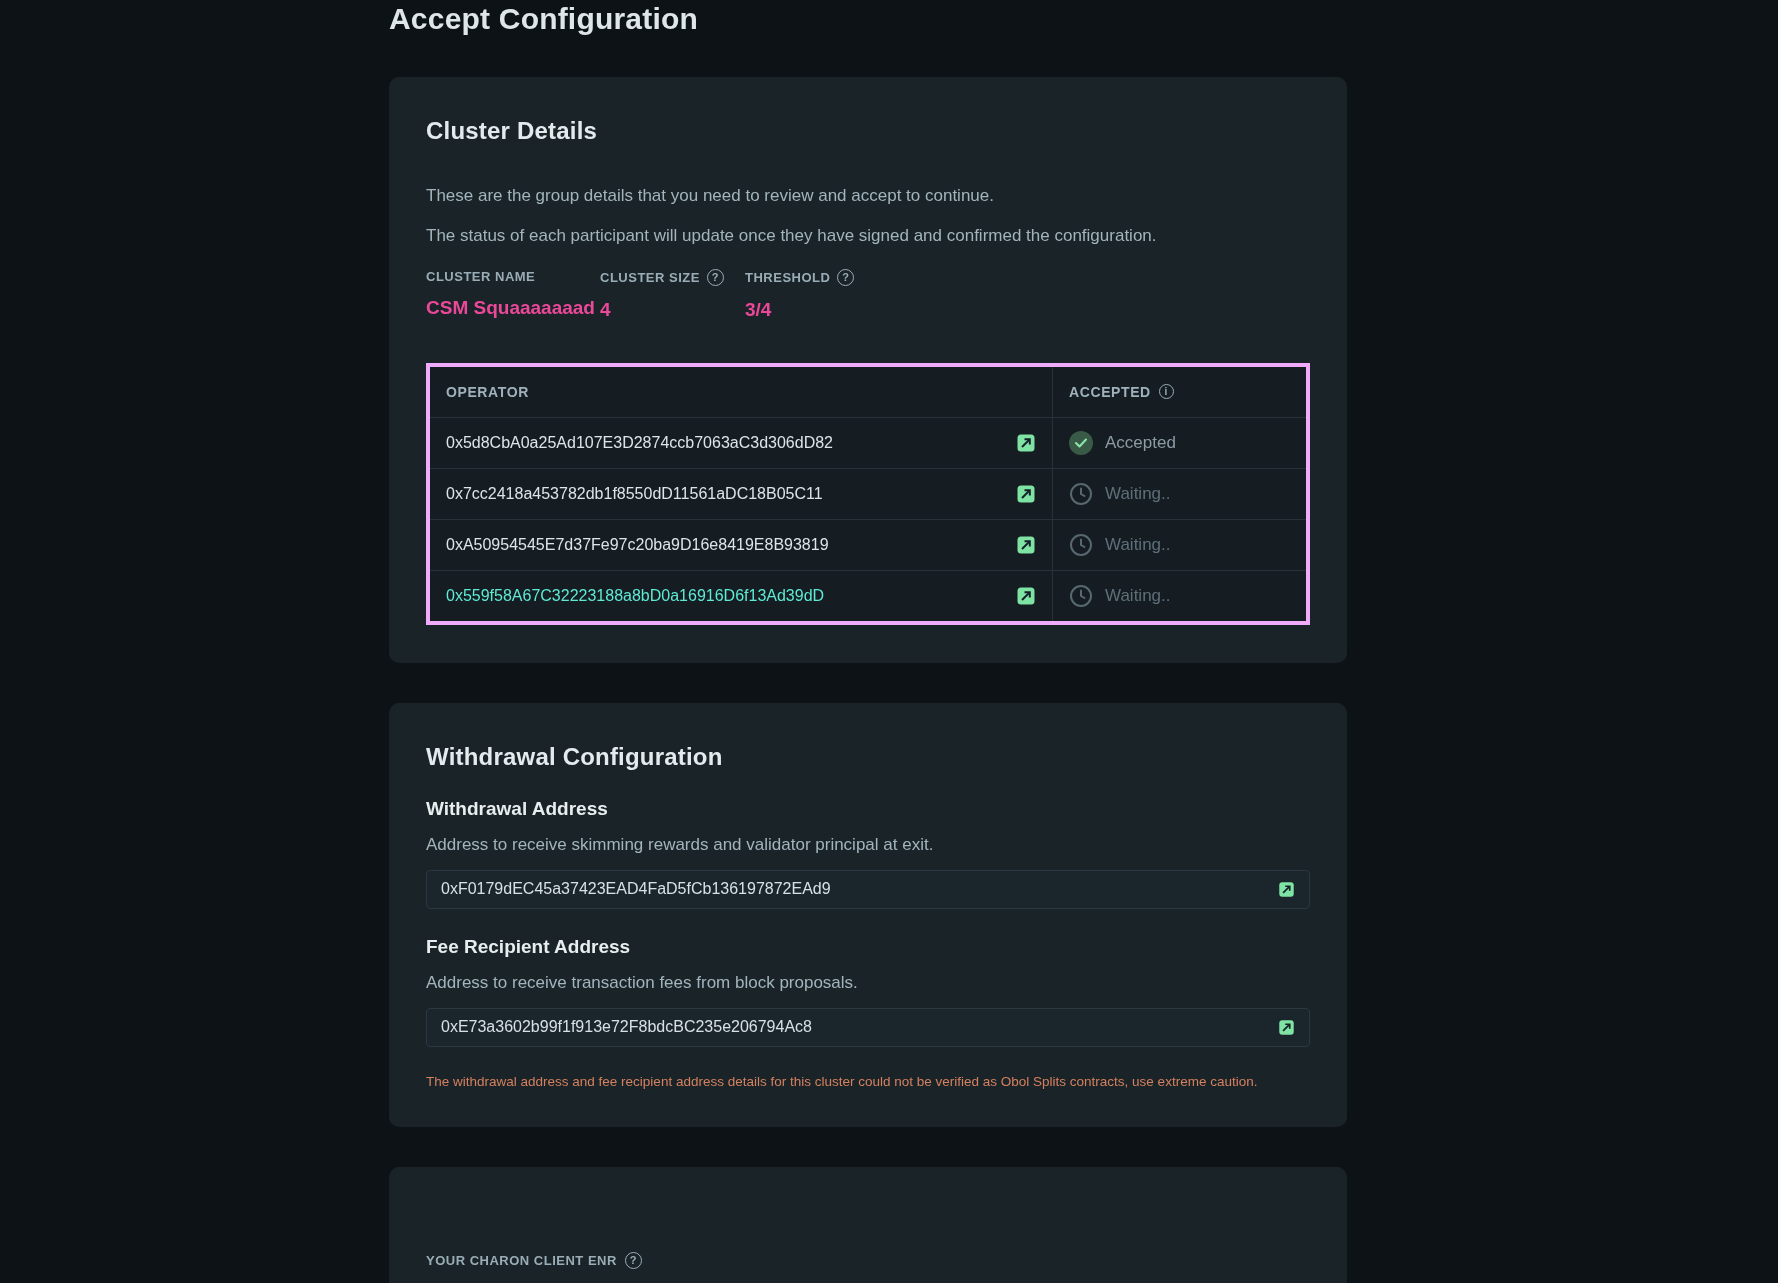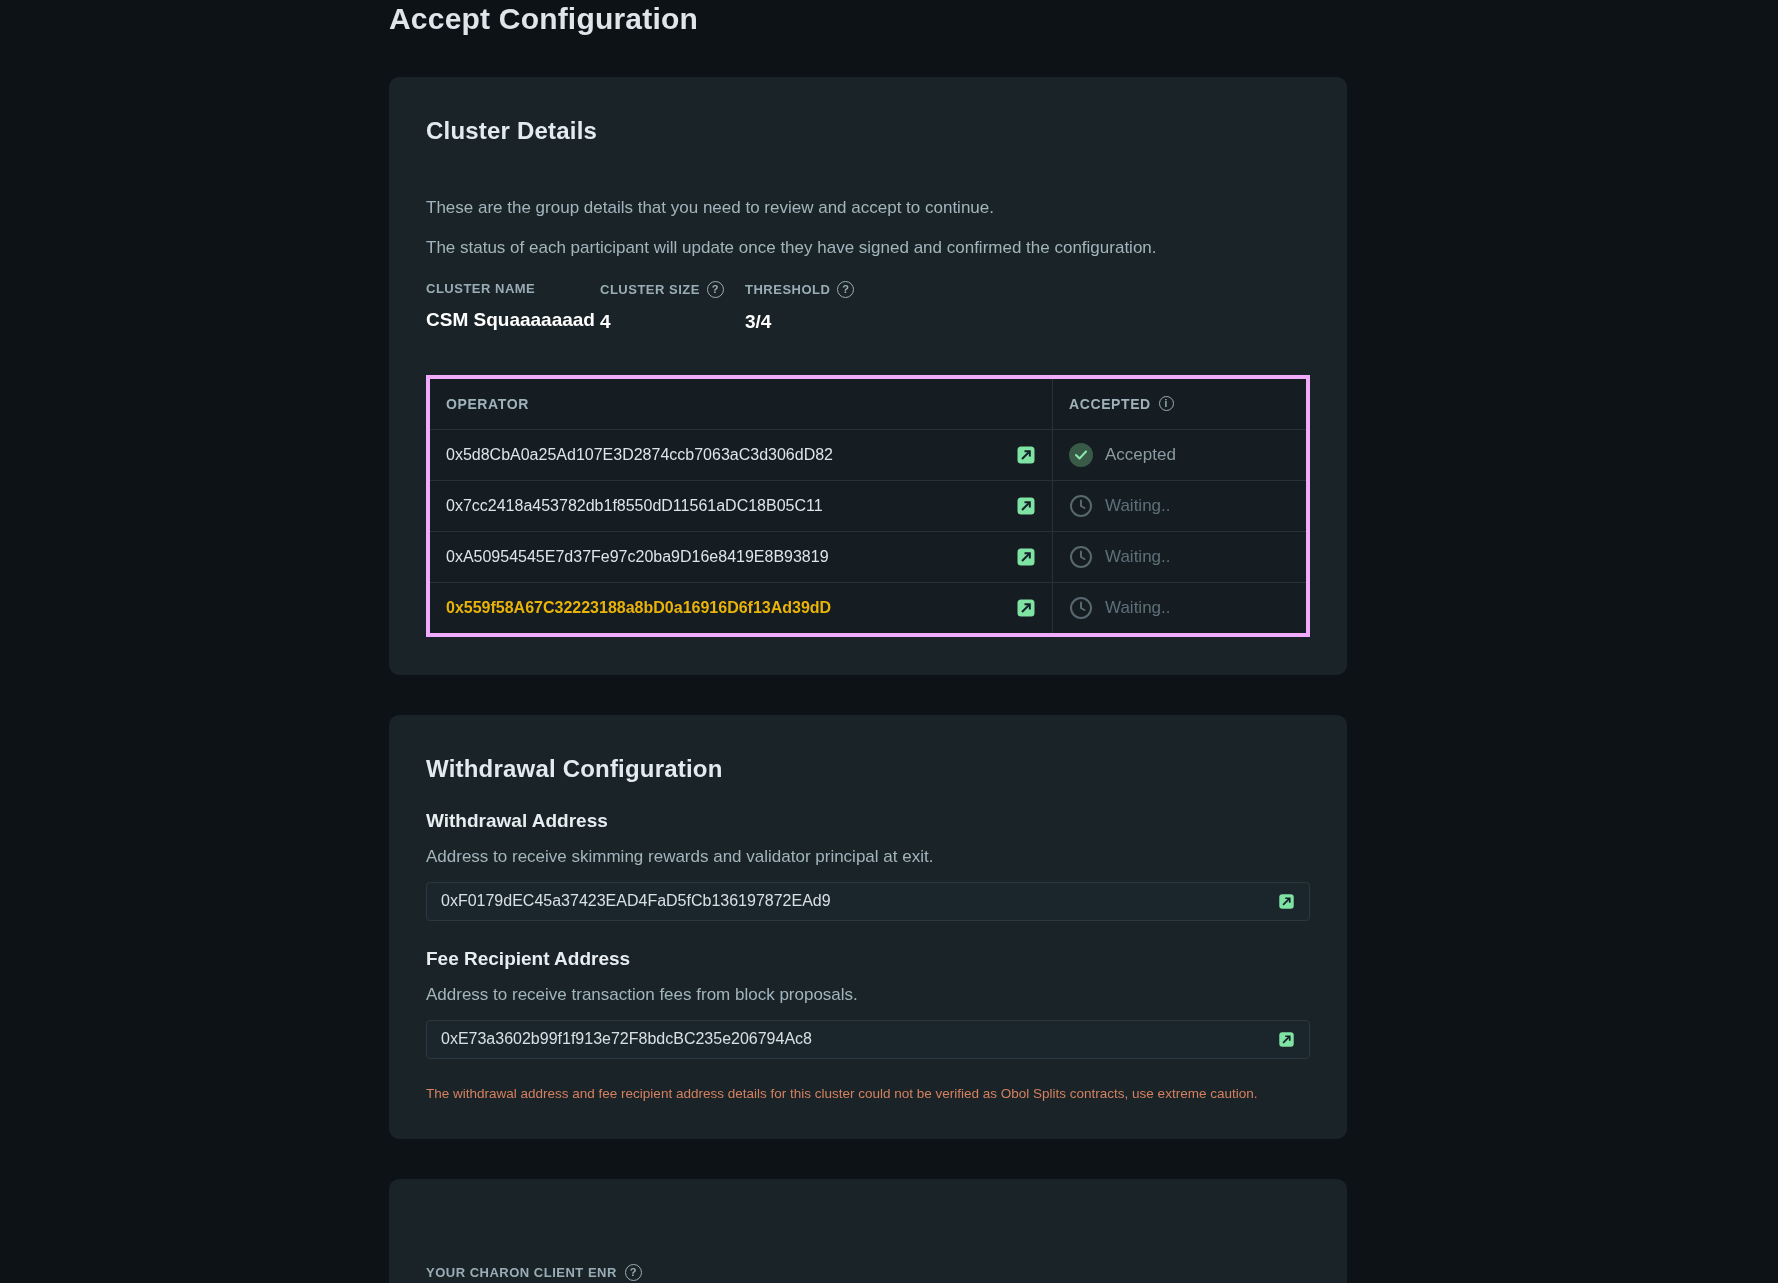--- a/index.html
+++ b/index.html
@@ -31,42 +31,42 @@
     font-size: 24px;
     font-weight: 700;
     color: #e4ebee;
     letter-spacing: 0.2px;
   }
   .card p.desc {
     font-size: 17px;
     color: #a2b4bc;
     line-height: 1.35;
   }
-  .desc1 { margin-top: 52px; }
+  .desc1 { margin-top: 40px; }
   .desc2 { margin-top: 17px; }
 
   .fields-row {
     margin-top: 21px;
     display: grid;
     grid-template-columns: 174px 145px auto;
   }
   .field-label {
     font-size: 13px;
     font-weight: 700;
     color: #9aadb6;
     letter-spacing: 0.5px;
     display: flex;
     align-items: center;
     gap: 7px;
   }
   .field-value {
     margin-top: 13px;
     font-size: 19px;
     font-weight: 700;
-    color: #ffffff;
+    color: #ec4899;
   }
   .help-circle {
     width: 17px; height: 17px;
     border: 1.5px solid #9aadb6;
     border-radius: 50%;
     display: inline-flex;
     align-items: center;
     justify-content: center;
     font-size: 11px;
     font-weight: 700;
@@ -115,21 +115,21 @@
     color: #9fb2bb;
     gap: 8px;
   }
   .address {
     font-size: 16px;
     color: #dce5e9;
     flex: 1 1 auto;
     white-space: nowrap;
     overflow: hidden;
   }
-  .op-row.self .address { font-weight: 700; color: #eab308; }
+  .op-row.self .address { font-weight: 400; color: #5eead4; }
   .icon-btn {
     background: none;
     border: none;
     padding: 0;
     display: inline-flex;
     align-items: center;
     cursor: pointer;
     flex: none;
   }
   .status {

